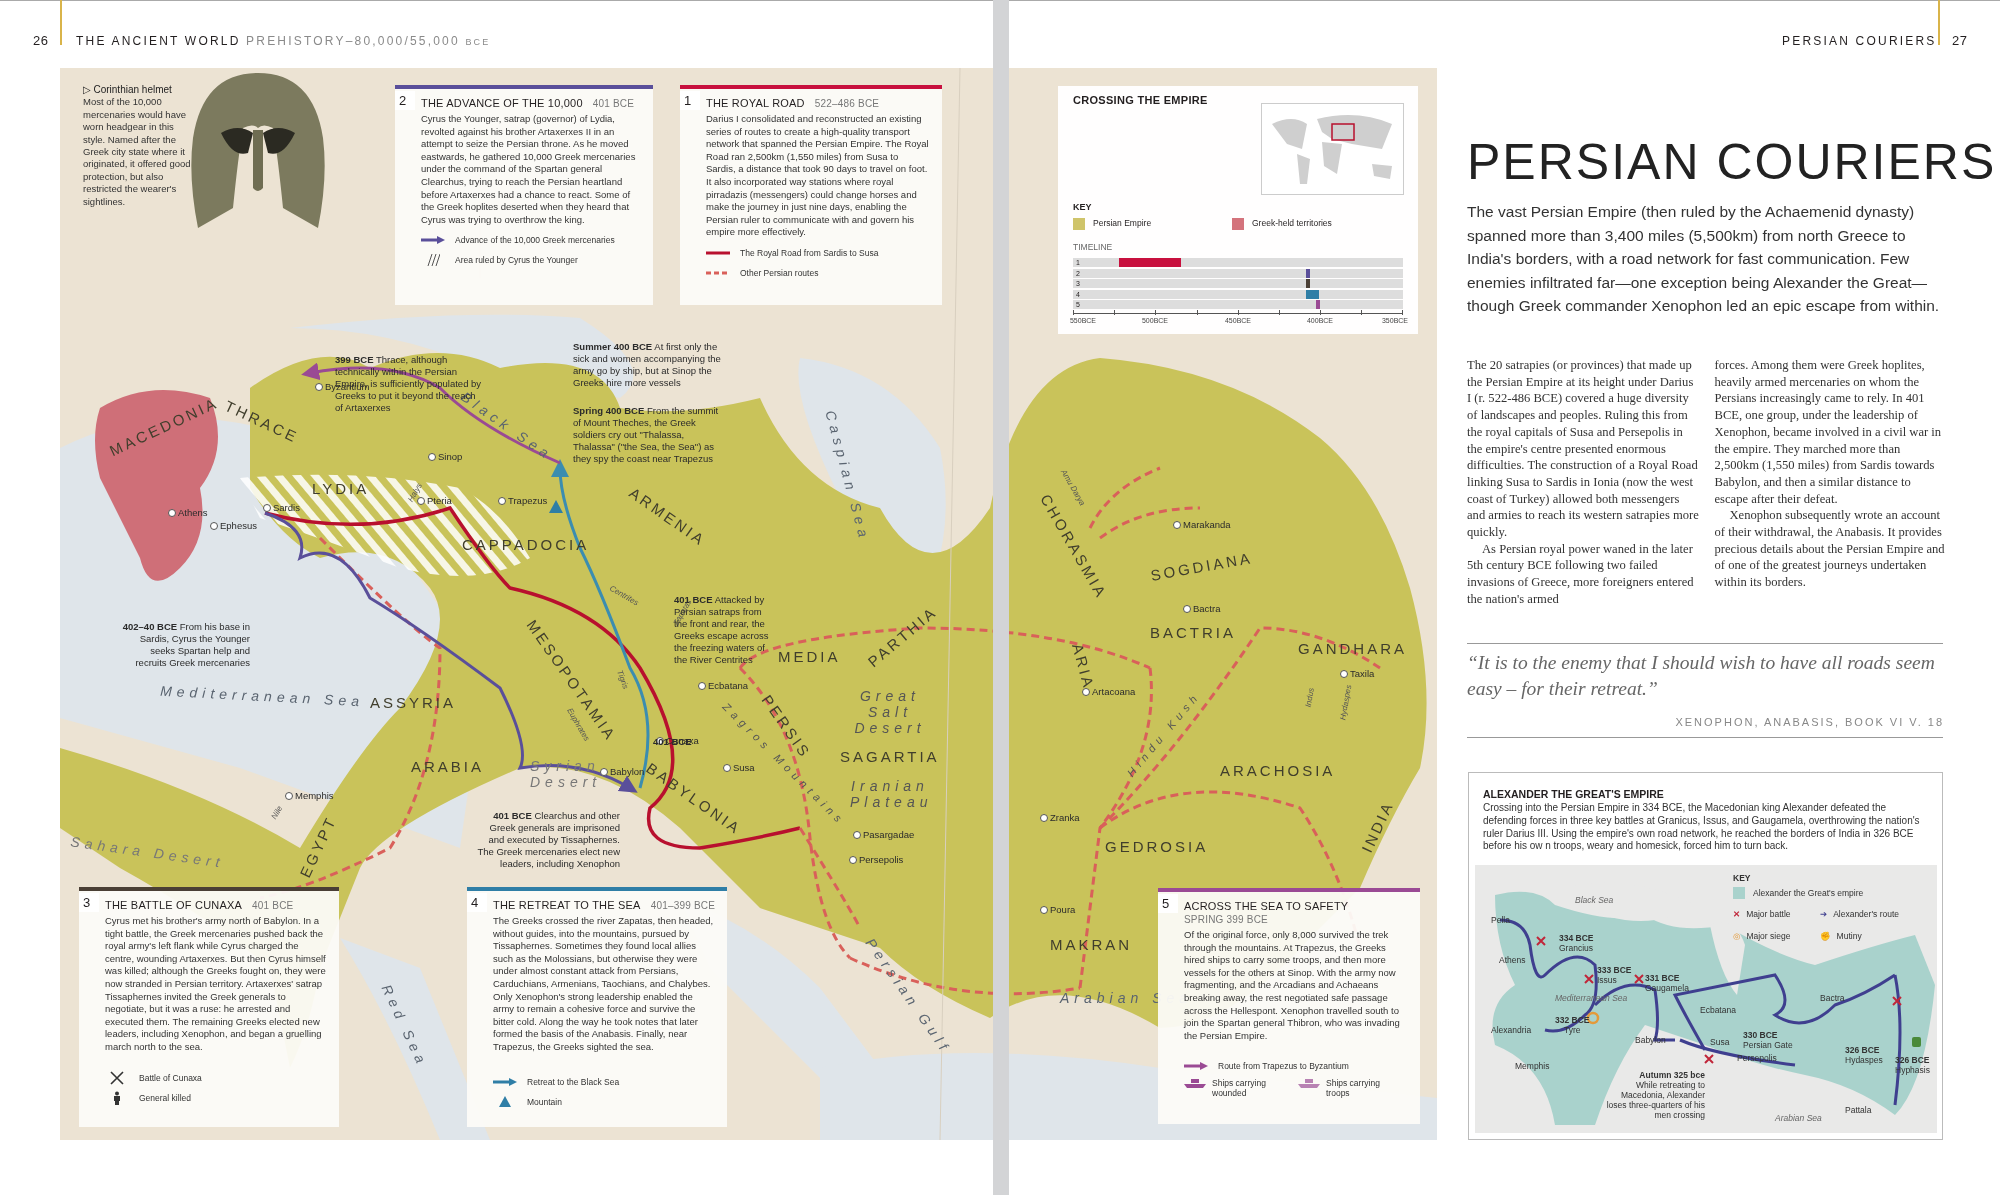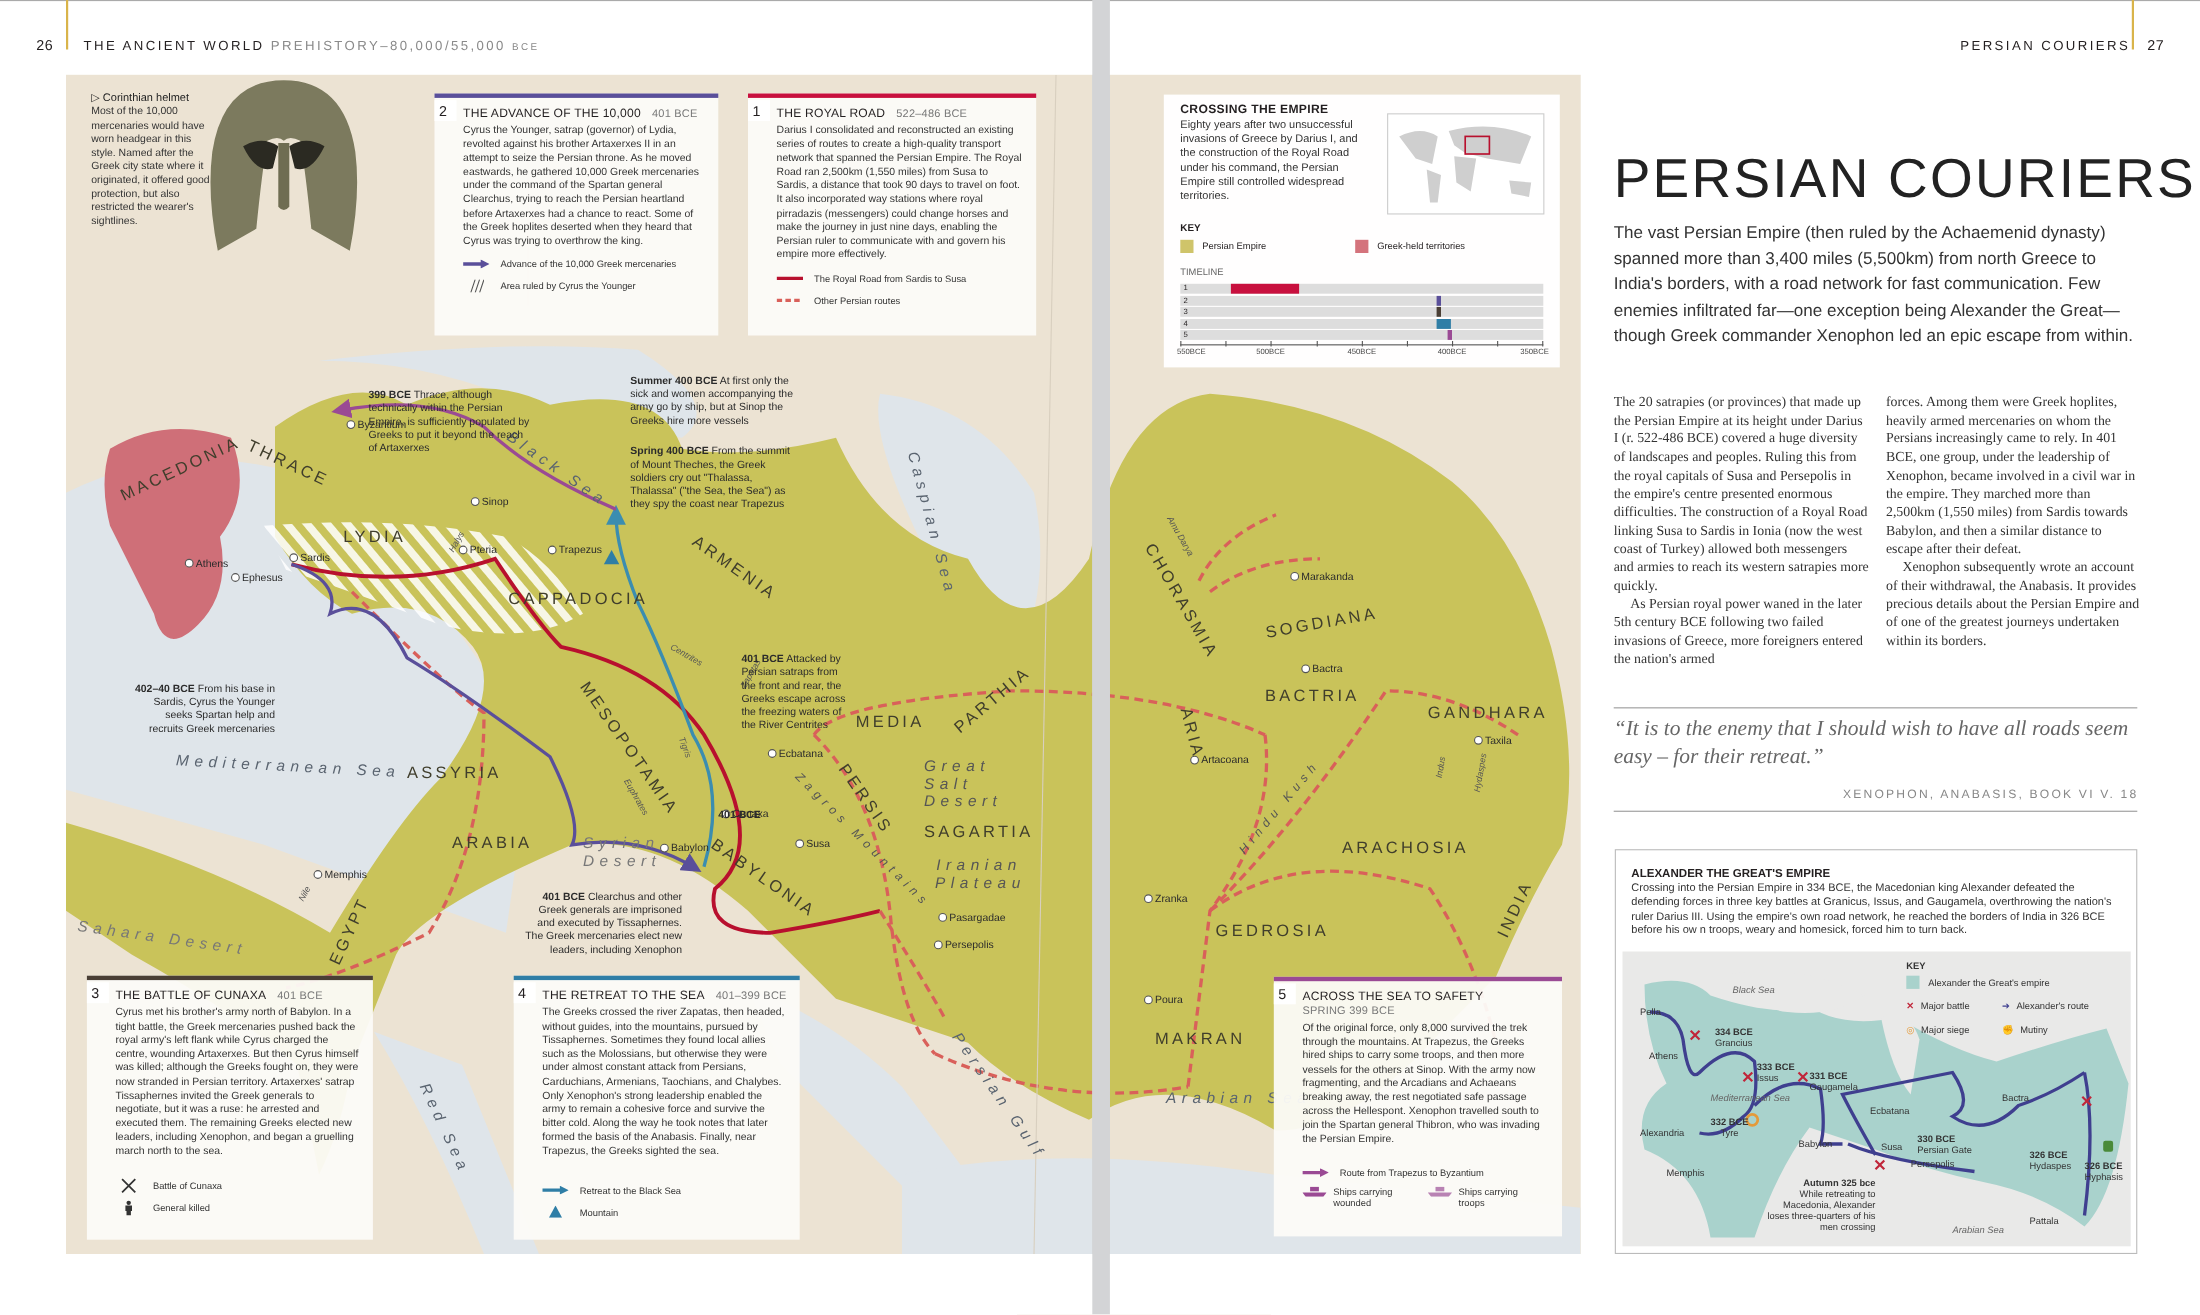--- a/index.html
+++ b/index.html
@@ -163,21 +163,21 @@
 
   <div class="lbl sea" style="left:393px;top:350px;transform:rotate(35deg)">Black Sea</div>
   <div class="lbl sea" style="left:720px;top:400px;transform:rotate(75deg)">Caspian Sea</div>
   <div class="lbl sea" style="left:100px;top:620px;transform:rotate(3deg)">Mediterranean Sea</div>
   <div class="lbl sea" style="left:300px;top:950px;transform:rotate(65deg)">Red Sea</div>
   <div class="lbl sea" style="left:780px;top:920px;transform:rotate(55deg)">Persian Gulf</div>
   <div class="lbl sea" style="left:1000px;top:922px;transform:rotate(0)">Arabian Sea</div>
 
   <div class="lbl sea" style="left:10px;top:776px;transform:rotate(8deg);color:#777">Sahara Desert</div>
   <div class="lbl sea" style="left:470px;top:690px;color:#777;width:60px;white-space:normal;text-align:center">Syrian Desert</div>
-  <div class="lbl sea" style="left:780px;top:620px;color:#555;width:100px;white-space:normal;">Great Salt Desert</div>
+  <div class="lbl sea" style="left:780px;top:620px;color:#555;width:100px;white-space:normal;text-align:center">Great Salt Desert</div>
   <div class="lbl sea" style="left:790px;top:710px;color:#555;width:80px;white-space:normal;text-align:center">Iranian Plateau</div>
   <div class="lbl sea" style="left:640px;top:690px;transform:rotate(45deg);color:#555;font-size:11px">Zagros Mountains</div>
   <div class="lbl sea" style="left:1050px;top:660px;transform:rotate(-50deg);color:#555;font-size:11px">Hindu Kush</div>
 
   <div class="lbl river" style="left:345px;top:420px;transform:rotate(-60deg)">Halys</div>
   <div class="lbl river" style="left:500px;top:652px;transform:rotate(60deg)">Euphrates</div>
   <div class="lbl river" style="left:553px;top:607px;transform:rotate(70deg)">Tigris</div>
   <div class="lbl river" style="left:548px;top:523px;transform:rotate(30deg)">Centrites</div>
   <div class="lbl river" style="left:608px;top:540px;transform:rotate(-60deg)">Zapatas</div>
   <div class="lbl river" style="left:210px;top:740px;transform:rotate(-60deg)">Nile</div>
@@ -267,21 +267,20 @@
         <svg width="24" height="6">
           <path d="M0,3 H24" stroke="#d9605a" stroke-width="3" stroke-dasharray="5,3"></path>
         </svg>
       </span>
       <span>Other Persian routes</span>
     </div>
 </div>
 
 <div class="cross">
   <h3>CROSSING THE EMPIRE</h3>
-  <div class="cbody">Eighty years after two unsuccessful invasions of Greece by Darius I, and the construction of the Royal Road under his command, the Persian Empire still controlled widespread territories.</div>
   <div class="world">
     <svg width="143" height="92">
       <path d="M10,20 Q30,10 45,20 L40,45 L25,40 Z M35,50 L48,55 L45,80 L38,80 Z M55,15 Q95,5 130,20 L120,45 L90,40 L70,35 L60,28 Z M60,38 L80,40 L75,70 L62,62 Z M110,60 L130,62 L128,75 L112,72 Z" fill="#cfcfcf"></path>
       <rect x="70" y="20" width="22" height="16" fill="none" stroke="#b8102e" stroke-width="1.5"></rect>
     </svg>
   </div>
   <div class="key">KEY</div>
   <div class="kitem" style="left:15px">
       <i style="background:#cfc46a"></i>
       <span>Persian Empire</span>

